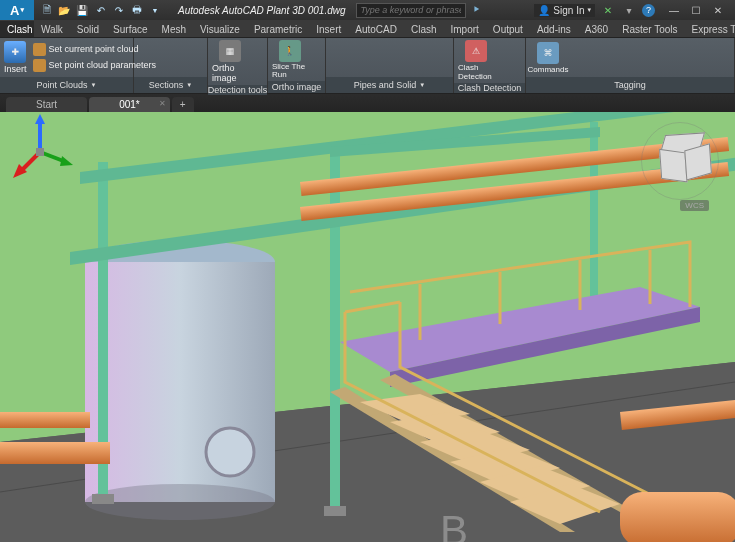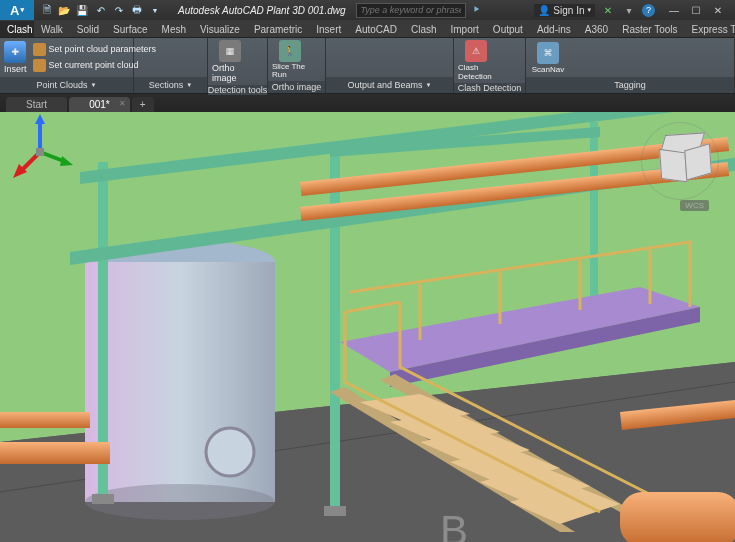--- a/index.html
+++ b/index.html
@@ -27,21 +27,21 @@
   .panel-title { height:16px; font-size:9px; color:#ddd; text-align:center; padding:0 4px; background:#3d454b; display:flex; align-items:center; justify-content:center; gap:3px; white-space:nowrap; }
   .panel-title .dd { font-size:6px; }
   .bigbtn { width:36px; display:flex; flex-direction:column; align-items:center; justify-content:center; gap:1px; font-size:9px; color:#eee; }
   .bigbtn .ico { width:22px; height:22px; border-radius:3px; display:flex; align-items:center; justify-content:center; }
   .smallrow { display:flex; flex-direction:column; gap:1px; }
   .smallbtn { display:flex; align-items:center; gap:3px; font-size:9px; color:#eee; padding:1px 3px; white-space:nowrap; }
   .smallbtn .sico { width:13px; height:13px; border-radius:2px; }
   .hstack { display:flex; gap:3px; align-items:center; }
   
   .filetabs { height:18px; background:linear-gradient(#2c2c2c,#242424); display:flex; align-items:flex-end; font-size:10px; color:#bbb; padding-left:6px; }
-  .ftab { padding:2px 20px; background:#3a3a3a; border-top-left-radius:4px; border-top-right-radius:4px; margin-right:2px; position:relative; }
+  .ftab { padding:2px 30px; background:#3a3a3a; border-top-left-radius:4px; border-top-right-radius:4px; margin-right:2px; position:relative; }
   .ftab.active { background:#4a4a4a; color:#fff; }
   .ftab .close { position:absolute; right:4px; top:2px; font-size:8px; color:#888; }
   .ftab.add { padding:2px 8px; background:#333; }
   
   .viewport { position:relative; width:735px; height:430px; background:#5c5c5c; overflow:hidden; }
   .viewport svg { position:absolute; inset:0; }
   
   .viewcube { position:absolute; top:20px; right:24px; width:58px; height:58px; transform:rotate(-4deg); }
   .viewcube .face { position:absolute; background:#dcdcdc; border:1px solid #888; }
   .cube-top { width:40px; height:22px; left:10px; top:2px; transform:skewX(-20deg); background:#e8e8e8; }
@@ -112,25 +112,25 @@
 
   <div class="panel" style="width:134px">
     <div class="panel-body">
       <div class="bigbtn">
         <div class="ico" style="background:linear-gradient(#6aafff,#2b6bb0)">✚</div>
         <span>Insert</span>
       </div>
       <div class="smallrow">
         <div class="smallbtn">
             <span class="sico" style="background:#c58b3c"></span>
-            <span>Set point cloud parameters</span>
+            <span>Set current point cloud</span>
           </div>
         <div class="smallbtn">
             <span class="sico" style="background:#c58b3c"></span>
-            <span>Set current point cloud</span>
+            <span>Set point cloud parameters</span>
           </div>
         <div class="hstack">
           <span class="sico" style="background:#c58b3c"></span>
           <span class="sico" style="background:#8aa0b4"></span>
           <span class="sico" style="background:#d45a5a"></span>
         </div>
       </div>
     </div>
     <div class="panel-title">
         <span>Point Clouds</span>
@@ -191,42 +191,42 @@
       <span class="sico" style="background:#7a8"></span>
       <span class="sico" style="background:#7a8"></span>
       <span class="sico" style="background:#88a"></span>
       <span class="sico" style="background:#88a"></span>
       <span class="sico" style="background:#b66"></span>
       <span class="sico" style="background:#b66"></span>
       <span class="sico" style="background:#6b6"></span>
       <span class="sico" style="background:#6b6"></span>
     </div>
     <div class="panel-title">
-        <span>Output and Beams</span>
+        <span>Pipes and Solid</span>
         <span class="dd">▼</span>
       </div>
   </div>
 
   <div class="panel" style="width:72px">
     <div class="panel-body">
       <div class="bigbtn">
         <div class="ico" style="background:#d06060">⚠</div>
         <span style="font-size:8px">Clash Detection</span>
       </div>
     </div>
     <div class="panel-title">
         <span>Clash Detection</span>
       </div>
   </div>
 
   <div class="panel" style="flex:1">
     <div class="panel-body">
       <div class="bigbtn">
         <div class="ico" style="background:#6a9bc0">⌘</div>
-        <span style="font-size:8px">ScanNav</span>
+        <span style="font-size:8px">Commands</span>
       </div>
       <div class="smallrow">
         <span class="sico" style="background:#5a9"></span>
         <span class="sico" style="background:#59a"></span>
         <span class="sico" style="background:#a95"></span>
       </div>
     </div>
     <div class="panel-title">
         <span>Tagging</span>
       </div>

